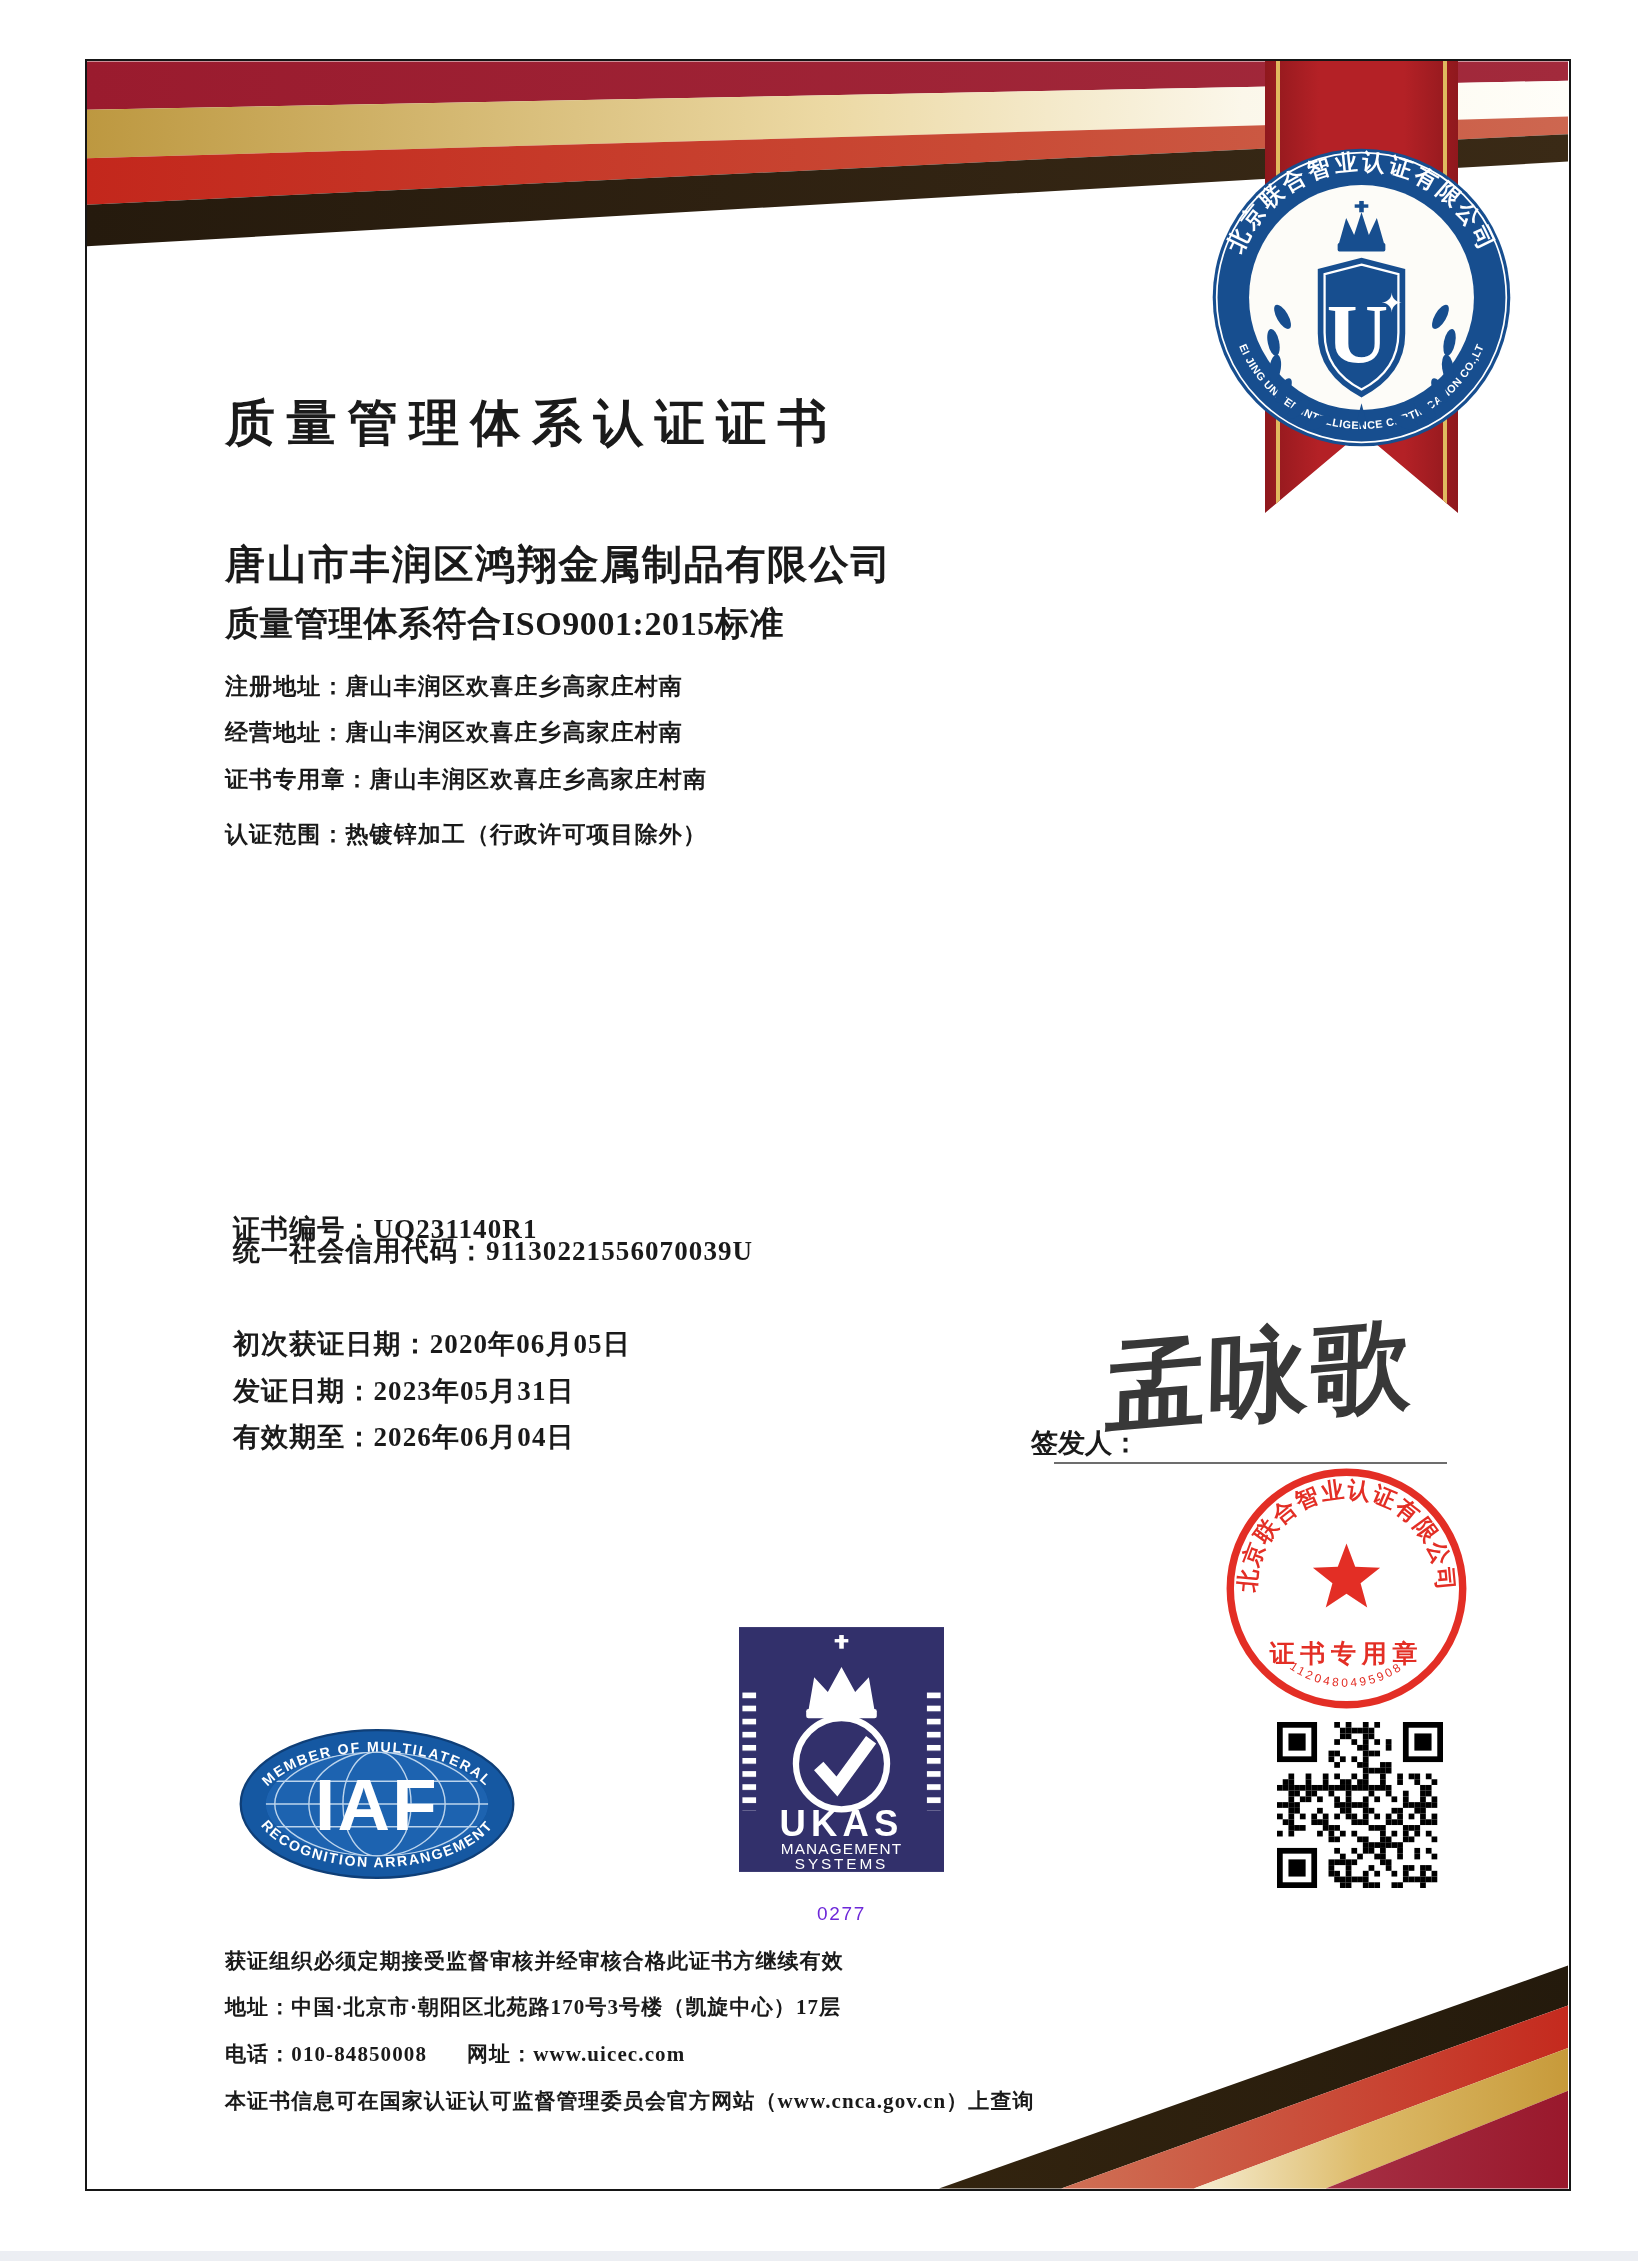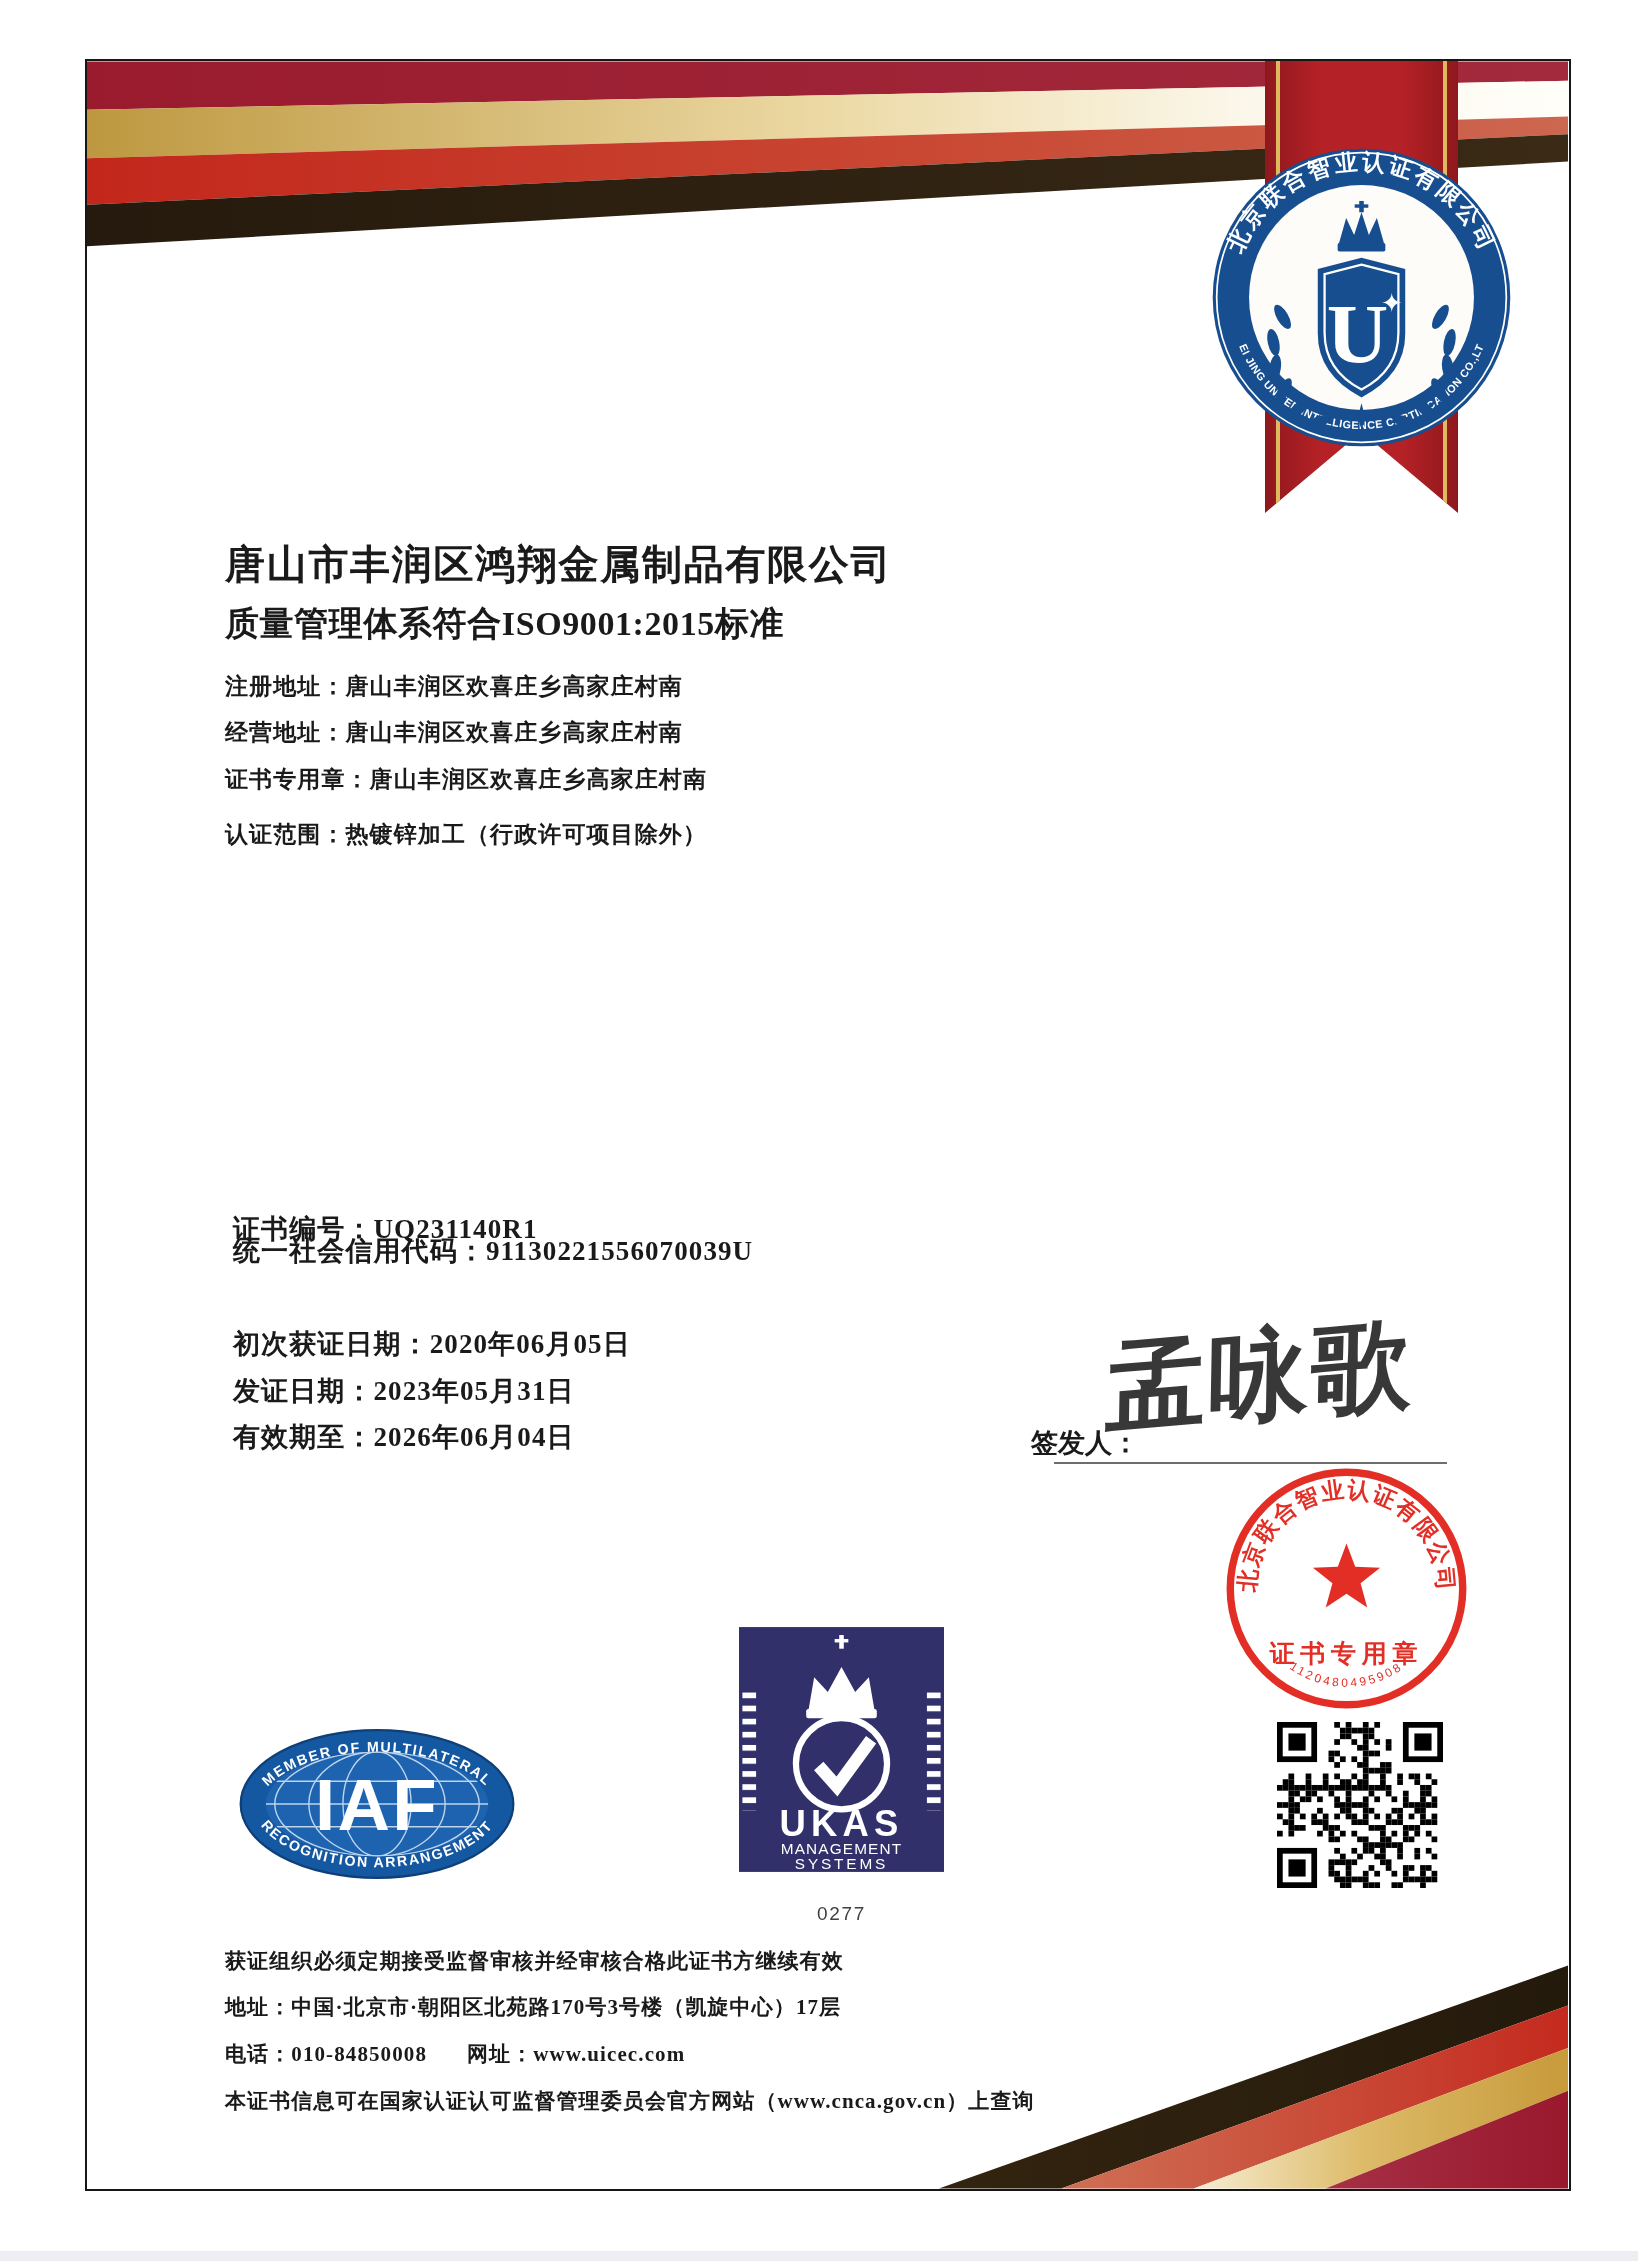--- a/index.html
+++ b/index.html
@@ -21,21 +21,21 @@
   .addr{position:absolute;left:138px;font-size:23px;letter-spacing:1.1px;font-weight:600;white-space:nowrap;}
   .info{position:absolute;left:138px;font-size:27px;letter-spacing:1.1px;font-weight:600;white-space:nowrap;margin-left:8px;}
   .issuer-label{position:absolute;left:944px;top:1364px;font-size:27px;font-weight:600;}
   .signature{position:absolute;left:1018px;top:1249px;font-size:100px;font-weight:700;color:#383838;
              transform:rotate(-5deg) skewX(-6deg);letter-spacing:3.4px;white-space:nowrap;}
   .sig-line{position:absolute;left:967px;top:1401px;width:393px;height:2.3px;background:#6d6d6d;}
   .stamp-svg{position:absolute;left:1137px;top:1405px;width:245px;height:245px;opacity:.95;}
   .iaf-svg{position:absolute;left:152px;top:1666px;width:276px;height:154px;}
   .ukas{position:absolute;left:652px;top:1566px;width:205px;height:245px;}
   .ukas-number{position:absolute;left:652px;top:1842px;width:205px;text-align:center;
-               font-size:19px;color:#404040;letter-spacing:1.7px;font-family:"Liberation Sans",sans-serif;}
+               font-size:19px;color:#6d28d9;letter-spacing:1.7px;font-family:"Liberation Sans",sans-serif;}
   .qr{position:absolute;left:1190px;top:1661px;width:166px;height:166px;}
   .footer-line{position:absolute;left:138px;font-size:21px;font-weight:700;letter-spacing:1.1px;white-space:nowrap;}
   .gap-left{margin-left:40px;}
   .bottom-strip{position:absolute;left:0;bottom:0;width:100%;height:10.2px;background:#eceef3;}
   .svgtext{font-family:"Liberation Serif","DejaVu Serif",serif;}
   .svgsans{font-family:"Liberation Sans","DejaVu Sans",sans-serif;}
 </style>
 </head>
 <body>
 
@@ -138,20 +138,21 @@
           <ellipse transform="translate(404,300) rotate(30)" rx="10" ry="24"></ellipse>
           <ellipse transform="translate(420,345) rotate(12)" rx="10" ry="24"></ellipse>
           <ellipse transform="translate(417,390) rotate(-8)" rx="10" ry="24"></ellipse>
           <ellipse transform="translate(402,430) rotate(-28)" rx="10" ry="24"></ellipse>
           <ellipse transform="translate(376,462) rotate(-48)" rx="10" ry="24"></ellipse>
           <ellipse transform="translate(342,486) rotate(-68)" rx="10" ry="24"></ellipse>
           <polygon points="265,452 272,478 265,498 258,478"></polygon>
         </g>
       </svg>
 
+      <div class="title">质量管理体系认证证书</div>
       <div class="company">唐山市丰润区鸿翔金属制品有限公司</div>
       <div class="standard">质量管理体系符合ISO9001:2015标准</div>
 
       <div class="addr" style="top:610px;"><span>注册地址：</span><span>唐山丰润区欢喜庄乡高家庄村南</span></div>
       <div class="addr" style="top:656px;"><span>经营地址：</span><span>唐山丰润区欢喜庄乡高家庄村南</span></div>
       <div class="addr" style="top:703px;"><span>证书专用章：</span><span>唐山丰润区欢喜庄乡高家庄村南</span></div>
       <div class="addr" style="top:758px;"><span>认证范围：</span><span>热镀锌加工（行政许可项目除外）</span></div>
 
       <div class="info" style="top:1172px;"><span>统一社会信用代码：</span><span>91130221556070039U</span></div>
       <div class="info" style="top:1150px;"><span>证书编号：</span><span>UQ231140R1</span></div>

